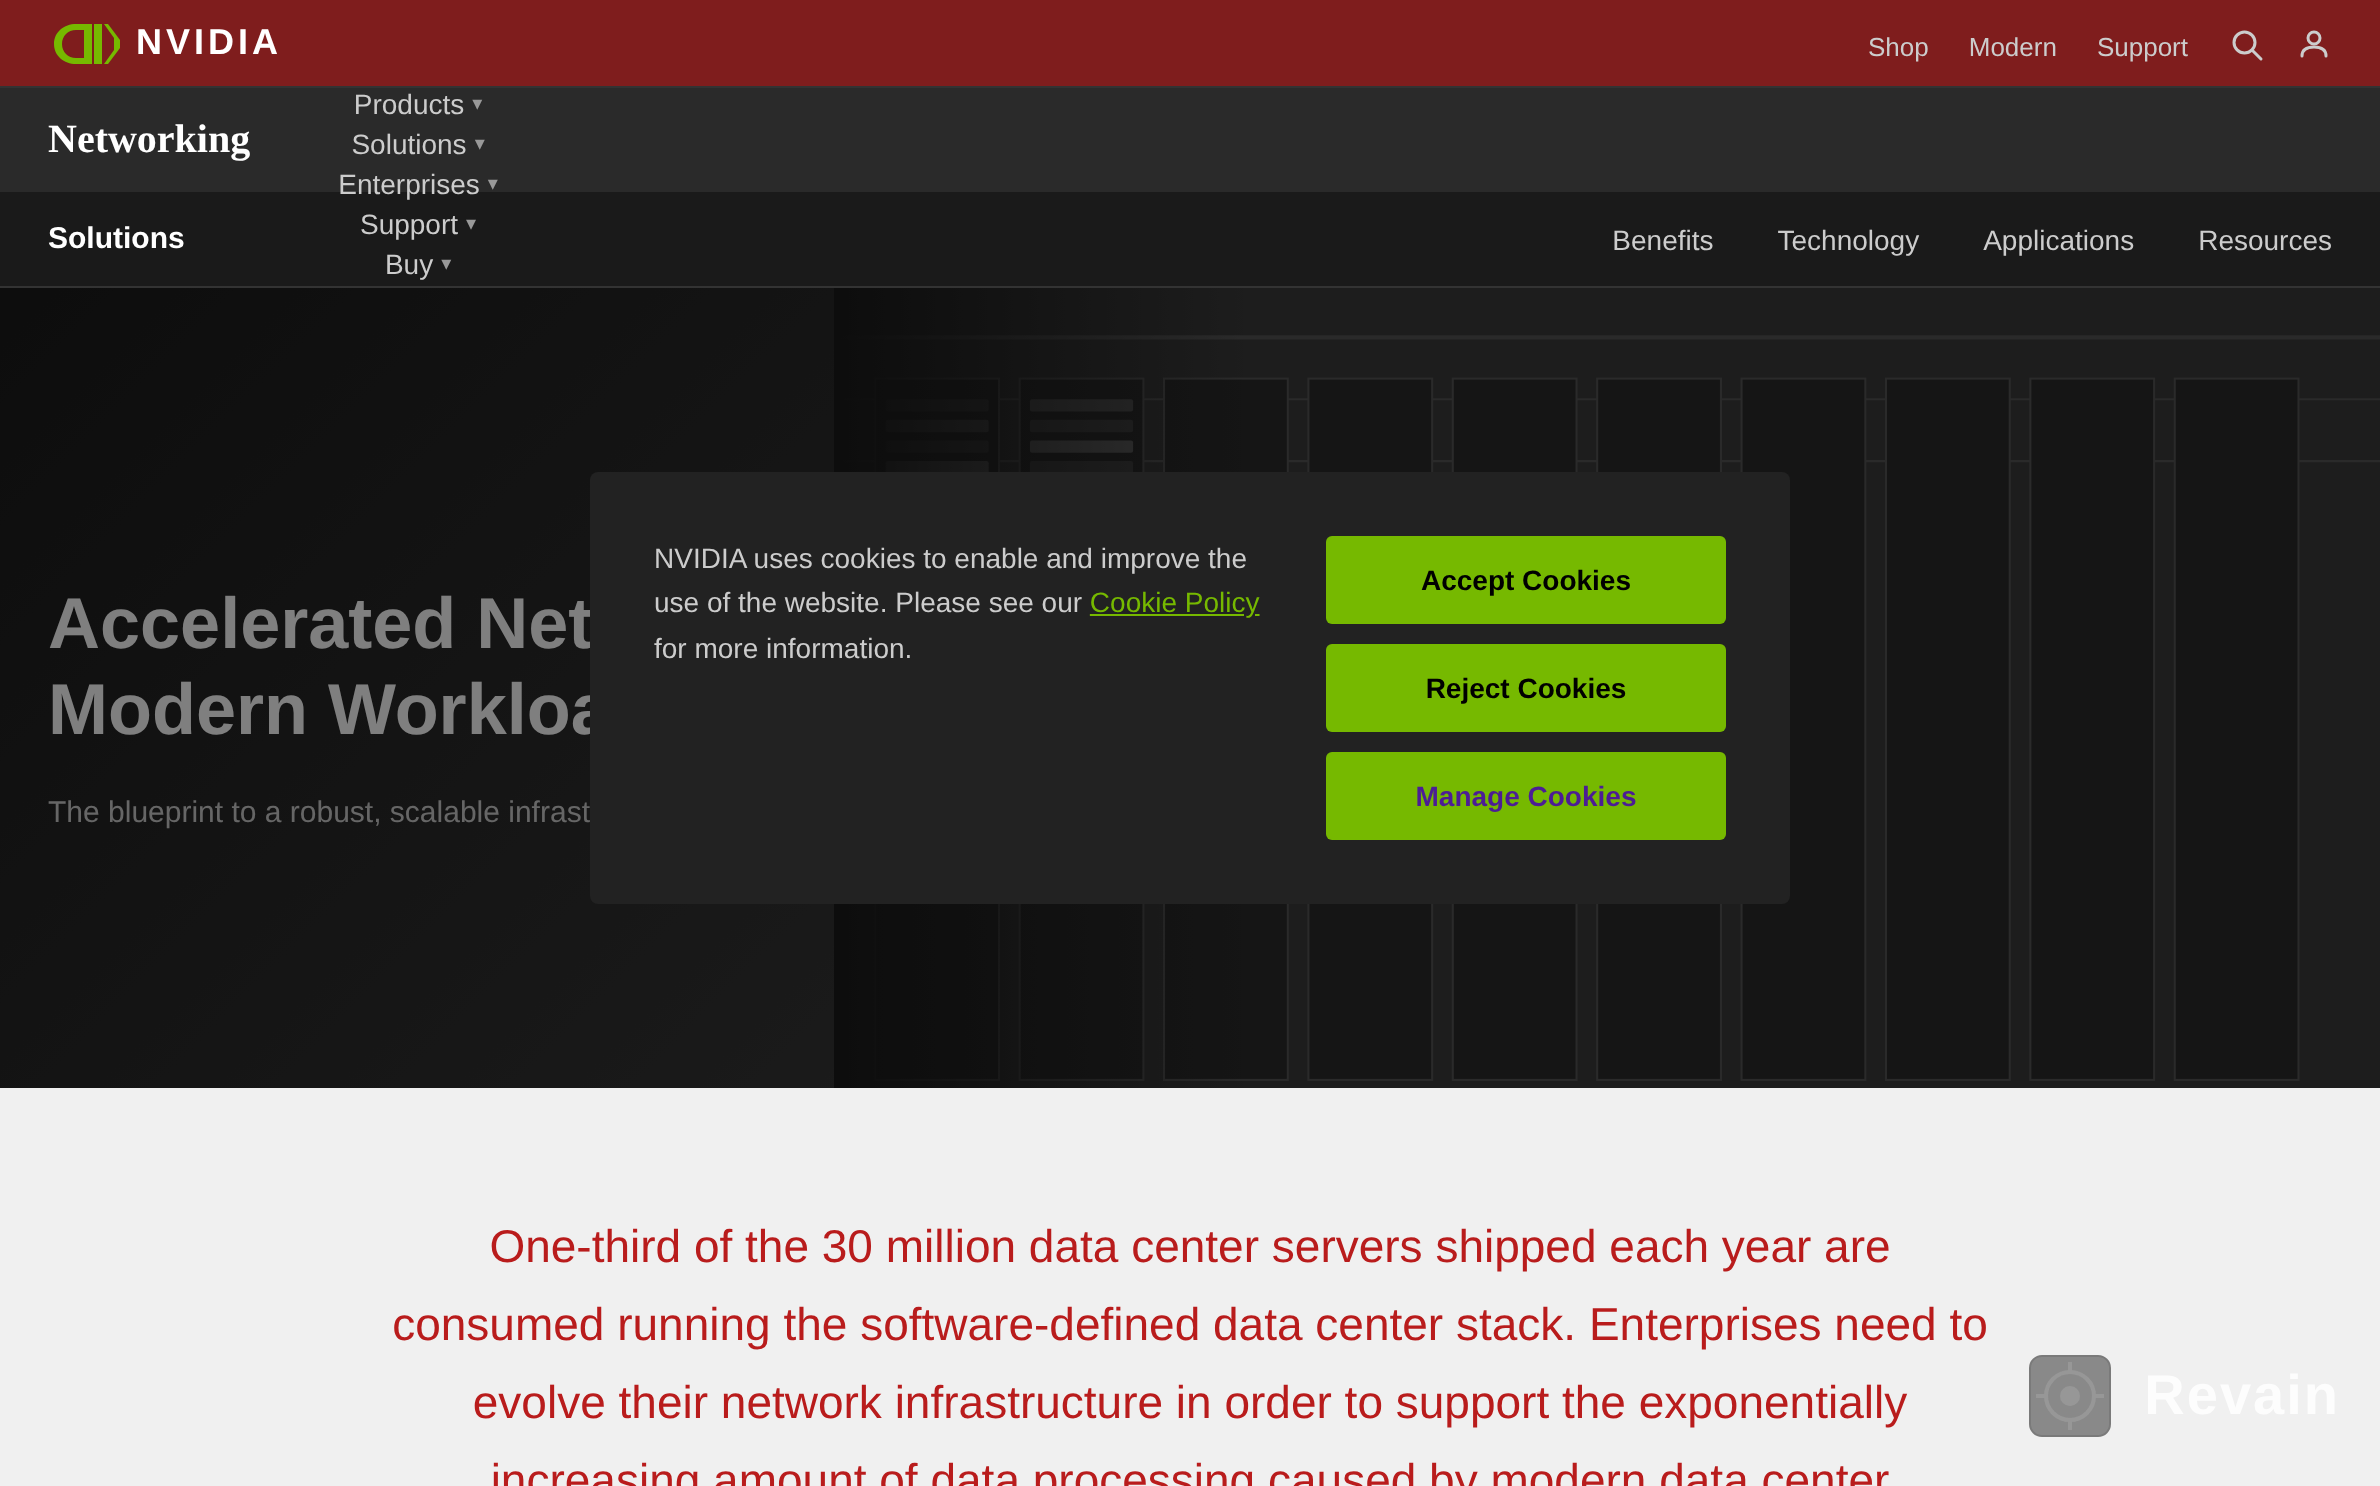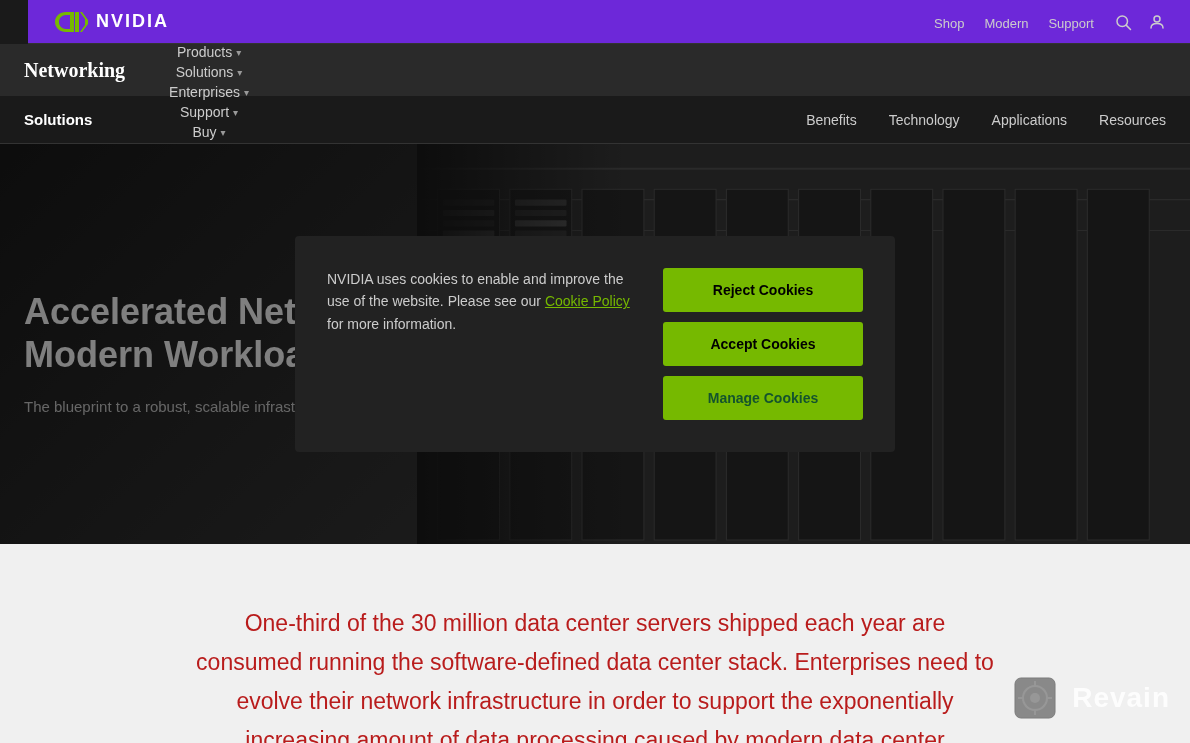--- a/index.html
+++ b/index.html
@@ -1,27 +1,26 @@
 <!DOCTYPE html>
 <html><head>
   <meta charset="utf-8">
   <style>
     * { margin: 0; padding: 0; box-sizing: border-box; }
     body { font-family: 'Segoe UI', Arial, sans-serif; background: #1a1a1a; width: 1190px; min-height: 743px; overflow-x: hidden; }
 
     
     .top-bar {
-      background: #6d28d9;
+      background: #7f1d1d;
       display: flex;
       align-items: center;
       justify-content: space-between;
       padding: 0 24px;
       height: 44px;
       border-bottom: 1px solid #333;
-      margin-left: 28px;
     }
     .top-bar-left {
       display: flex;
       align-items: center;
       gap: 10px;
     }
     .nvidia-logo {
       display: flex;
       align-items: center;
       gap: 8px;
@@ -225,21 +224,21 @@
     .cookie-btn-accept {
       background: #76b900;
       color: #000;
     }
     .cookie-btn-reject {
       background: #76b900;
       color: #000;
     }
     .cookie-btn-manage {
       background: #76b900;
-      color: #14532d;
+      color: #4c1d95;
       text-align: center;
     }
 
     
     .content-section {
       background: #f0f0f0;
       padding: 60px 120px;
       text-align: center;
     }
     .content-text {
@@ -392,22 +391,22 @@
     <h1 class="hero-title">Accelerated Networks for Modern Workloads</h1>
     <p class="hero-subtitle">The blueprint to a robust, scalable infrastructure.</p>
   </div>
 
   <div class="cookie-overlay">
     <div class="cookie-dialog">
       <div class="cookie-text">
         <span>NVIDIA uses cookies to enable and improve the use of the website. Please see our </span><a>Cookie Policy</a><span> for more information.</span>
       </div>
       <div class="cookie-buttons">
+        <button class="cookie-btn cookie-btn-accept">Accept Cookies</button>
         <button class="cookie-btn cookie-btn-reject">Reject Cookies</button>
-        <button class="cookie-btn cookie-btn-accept">Accept Cookies</button>
         <button class="cookie-btn cookie-btn-manage">Manage Cookies</button>
       </div>
     </div>
   </div>
 </div>
 
 <div class="content-section">
   <p class="content-text">One-third of the 30 million data center servers shipped each year are consumed running the software-defined data center stack. Enterprises need to evolve their network infrastructure in order to support the exponentially increasing amount of data processing caused by modern data center workloads.</p>
 </div>
 

